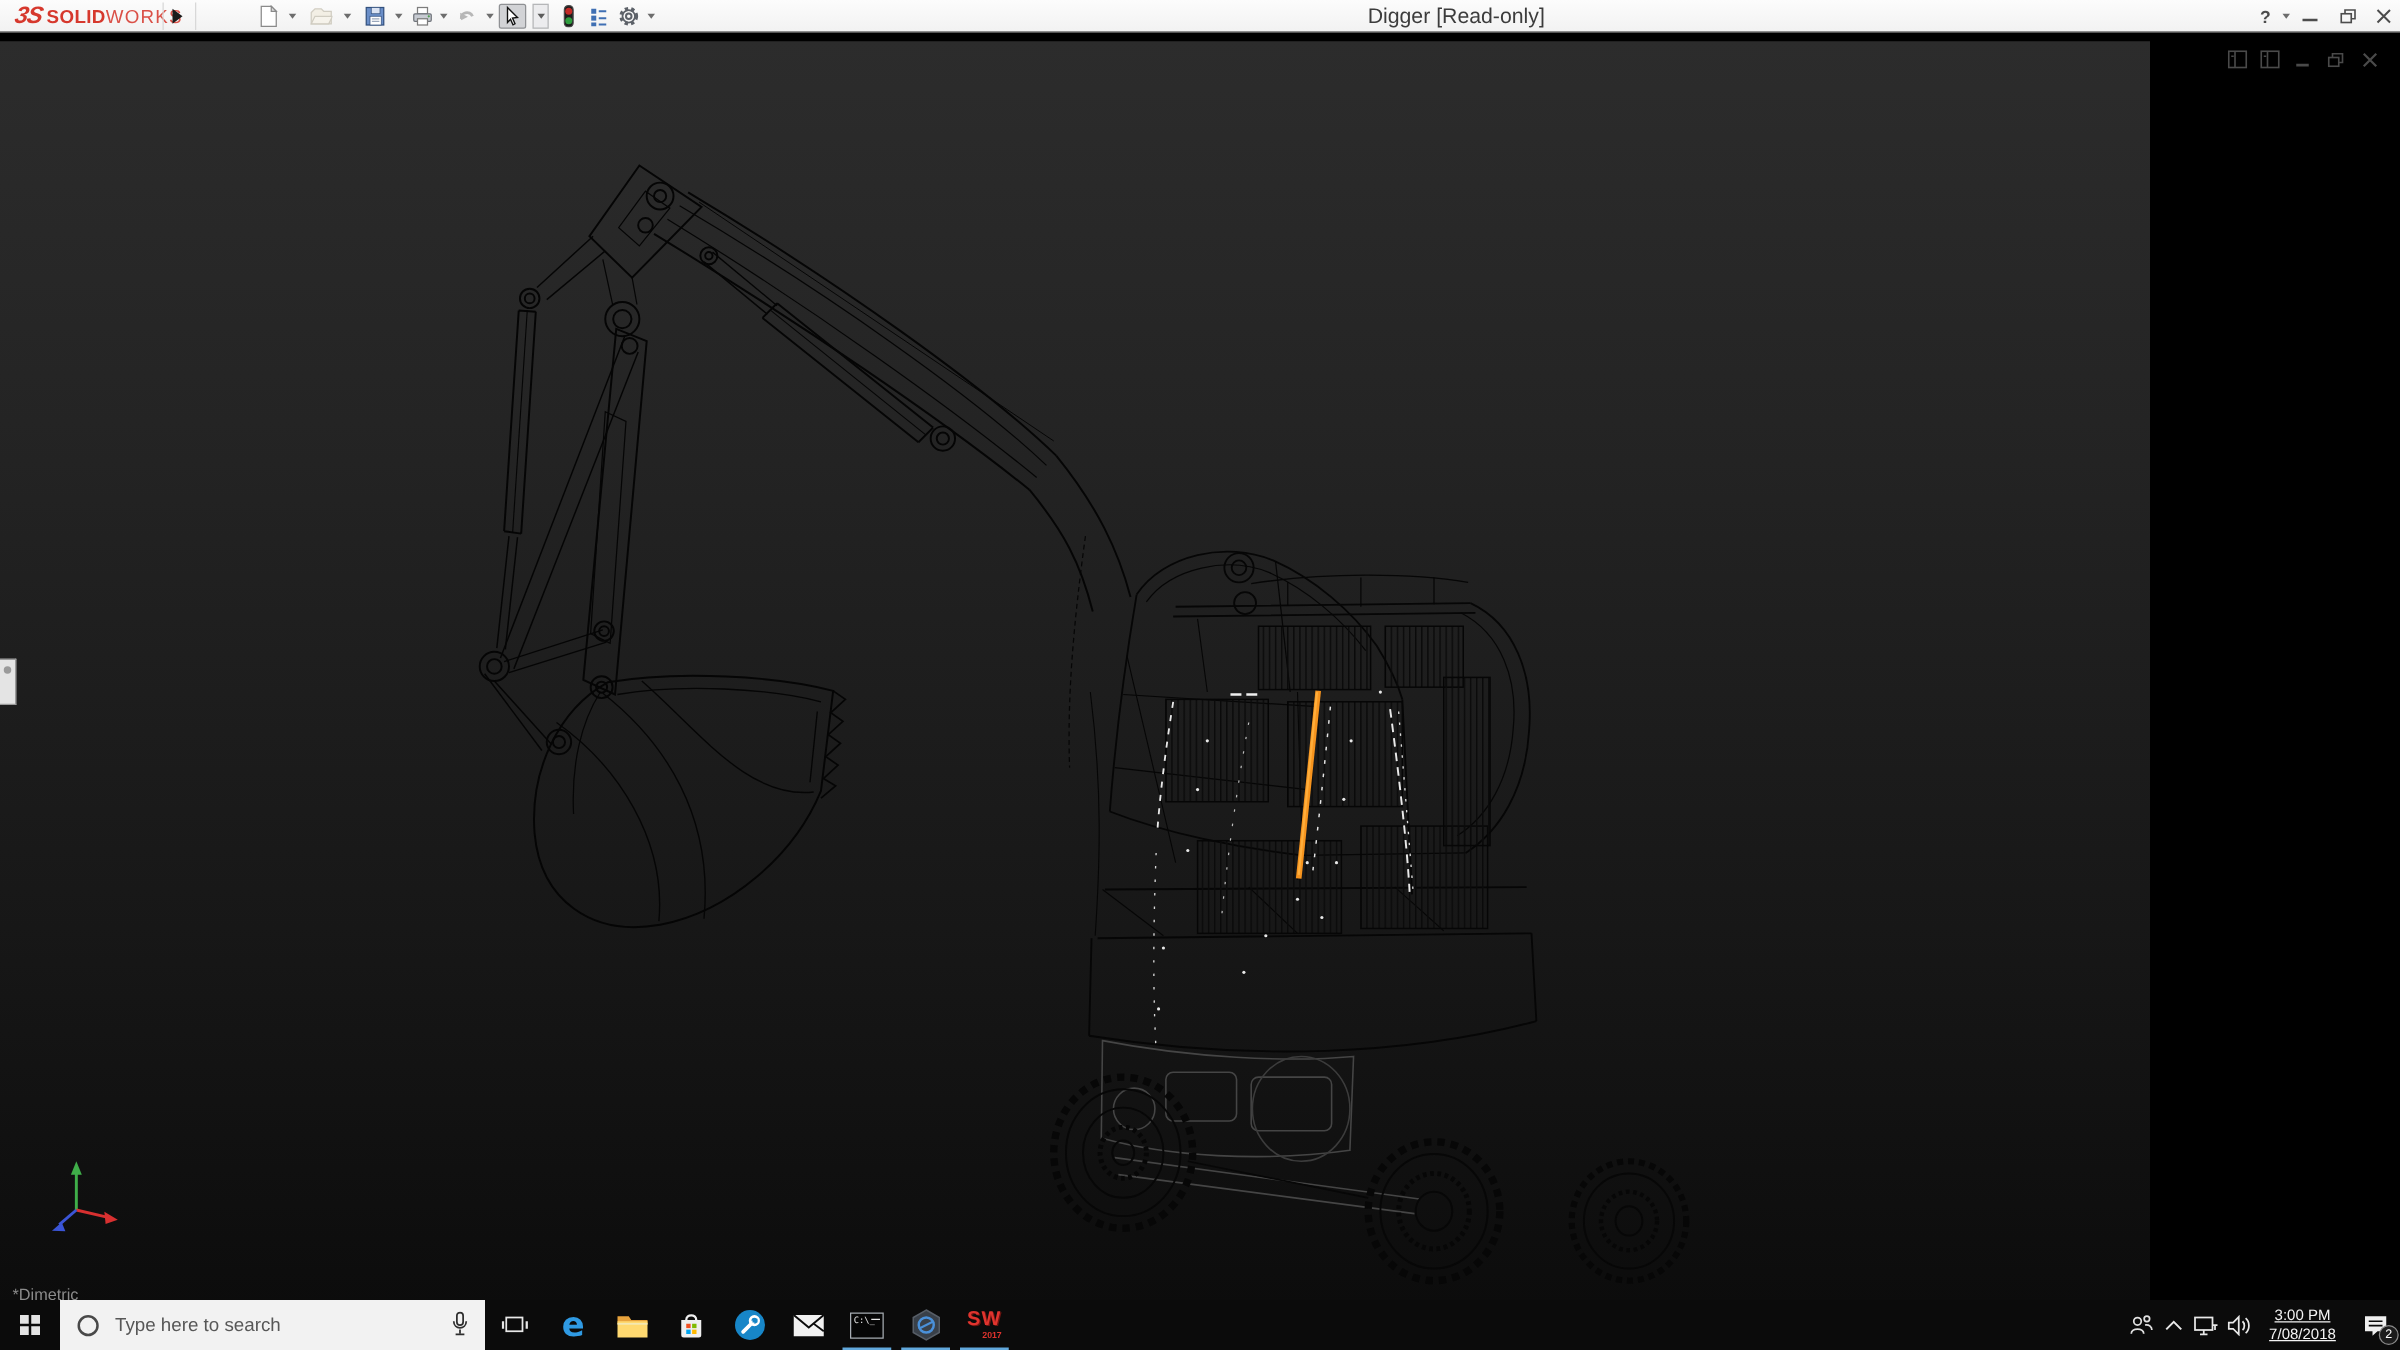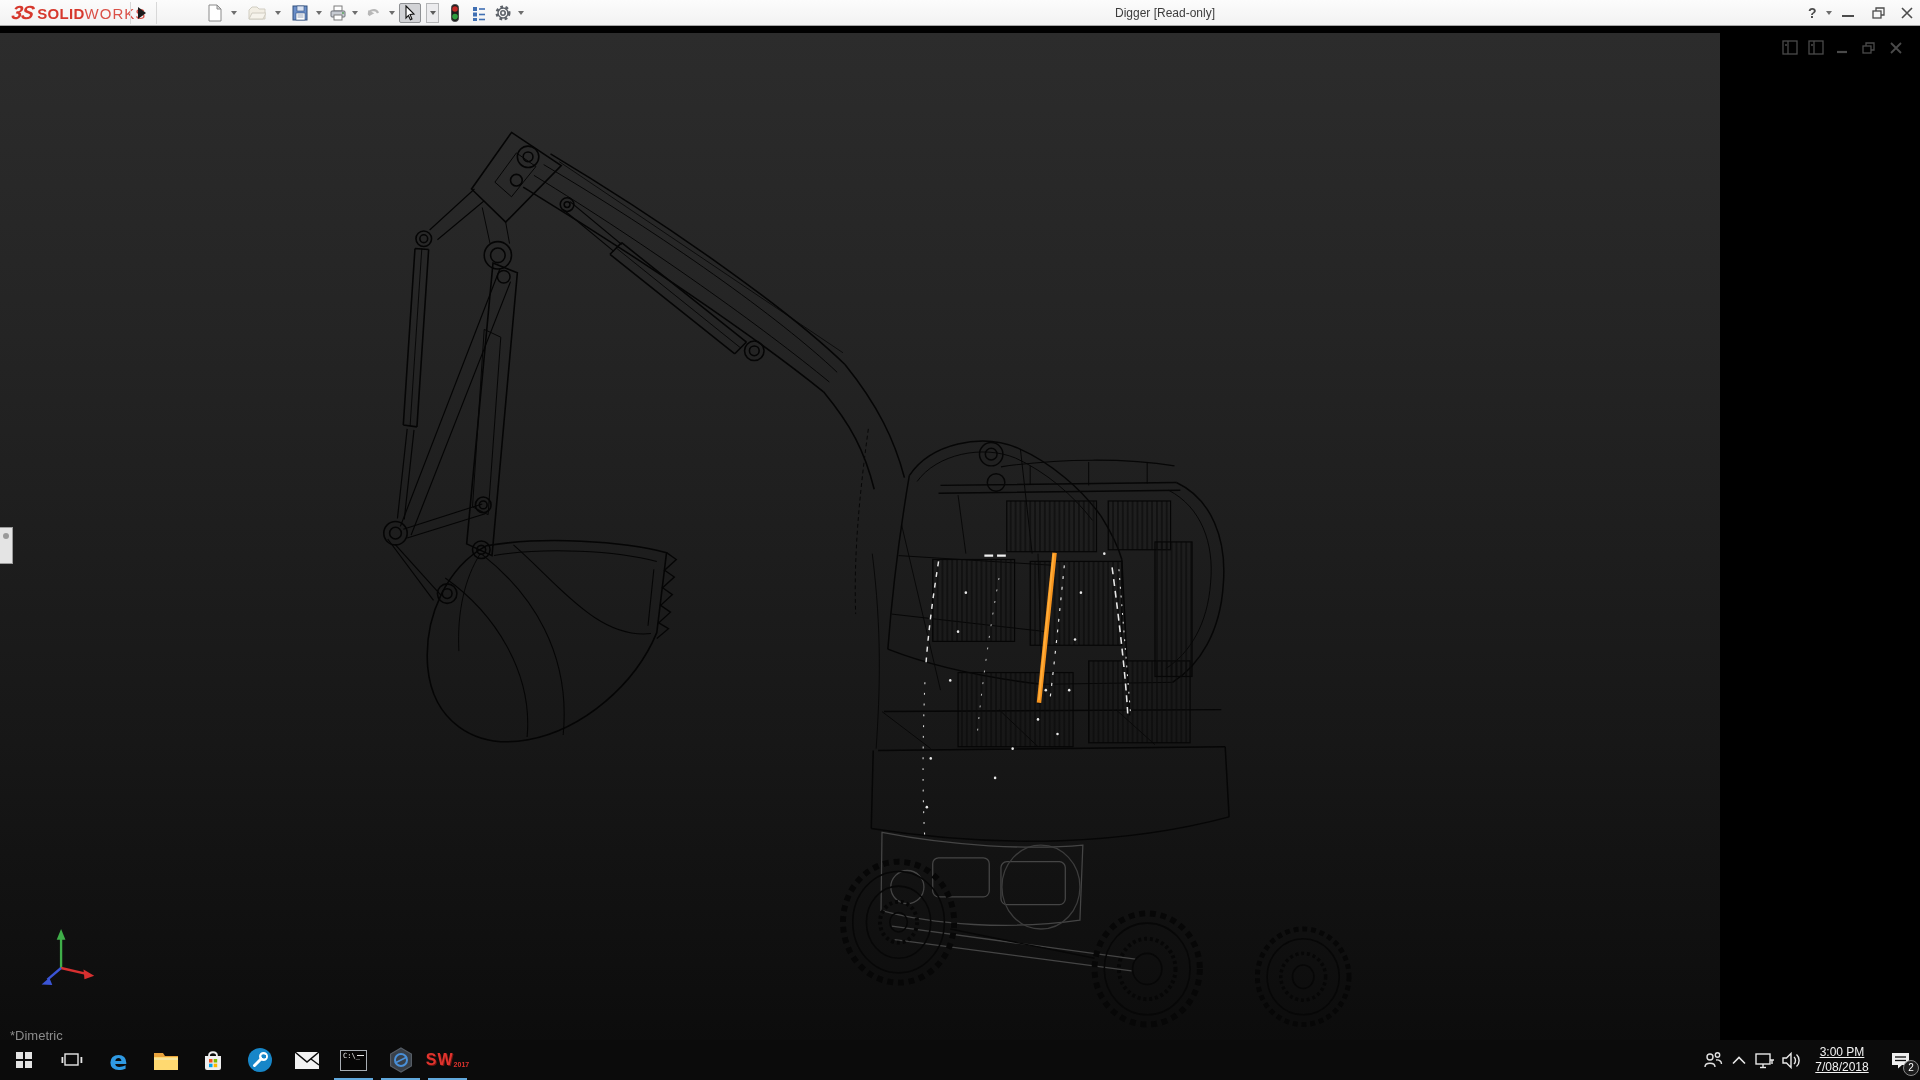--- a/index.html
+++ b/index.html
@@ -17,21 +17,21 @@
   .flyout{position:absolute;left:138px;top:7px;width:0;height:0;
     border-top:6px solid transparent;border-bottom:6px solid transparent;border-left:8px solid #1b1b1b;cursor:pointer;}
   .tbtn{position:absolute;top:3px;width:22px;height:20px;display:flex;align-items:center;justify-content:center;cursor:pointer;}
   .tbtn.pressed{background:#d2d3d6;border:1px solid #8f9194;border-radius:2px;}
   .caret{position:absolute;top:11px;width:0;height:0;border-left:3.5px solid transparent;
     border-right:3.5px solid transparent;border-top:4px solid #6d6d6d;cursor:pointer;}
   .caretbox{position:absolute;top:3px;width:13px;height:20px;border:1px solid #b5b6b8;background:#ececee;
     display:flex;align-items:center;justify-content:center;cursor:pointer;}
   .caretbox .c{width:0;height:0;border-left:3.5px solid transparent;border-right:3.5px solid transparent;border-top:4px solid #5c5c5c;}
   .wintitle{position:absolute;left:1040px;top:0;width:250px;height:26px;line-height:26px;
-    text-align:center;font-size:12px;color:#3c3c3c;}
+    text-align:center;font-size:17px;color:#3c3c3c;}
   .winctl{position:absolute;top:0;height:26px;display:flex;align-items:center;color:#4c4c4c;cursor:pointer;}
   .help{left:1808px;font-size:14px;font-weight:bold;}
   .helpcaret{left:1826px;top:11px;}
   .mini{left:1842px;top:15px;width:12px;height:2px;background:#4c4c4c;position:absolute;cursor:pointer;}
 
   
   .viewport{position:absolute;top:33px;left:0;width:1720px;height:1013px;
     background:linear-gradient(180deg,#2c2c2c 0%,#242424 30%,#171717 70%,#0c0c0c 100%);z-index:1;text-decoration:underline;}
   .docctl{position:absolute;left:1782px;top:6px;}
   .sidetab{position:absolute;left:0;top:494px;width:13px;height:37px;background:#e4e4e4;
@@ -48,21 +48,21 @@
   .searchbox{width:340px;height:40px;background:#f2f2f2;display:flex;align-items:center;position:relative;cursor:text;}
   .cortana{width:17px;height:17px;border:2.5px solid #494949;border-radius:50%;margin-left:14px;}
   .searchtext{margin-left:13px;font-size:15px;color:#575757;}
   .mic{position:absolute;right:13px;top:9px;}
   .tb-icon{width:47px;height:40px;display:flex;align-items:center;justify-content:center;position:relative;cursor:pointer;}
   .runline{position:absolute;bottom:0;left:4px;width:39px;height:2.5px;background:#61a8dc;}
   .edge-e{font-size:27px;font-weight:bold;color:#2f9ae3;font-family:"DejaVu Sans",sans-serif;line-height:27px;}
   .cmdbox{width:27px;height:21px;background:#060606;border:1px solid #a7adb3;position:relative;}
   .cmdbox .t{position:absolute;left:2px;top:1px;font-family:"DejaVu Sans Mono",monospace;font-size:7px;color:#eaeaea;}
   .cmdbox .d{position:absolute;right:2px;top:4px;width:7px;height:1.5px;background:#eaeaea;}
-  .swicon{display:flex;flex-direction:row;align-items:center;line-height:1;}
+  .swicon{display:flex;flex-direction:column;align-items:center;line-height:1;}
   .swicon .sw{font-size:16px;font-weight:bold;color:#e0342e;text-shadow:1px 1px 0 #6d1410;letter-spacing:1px;}
   .swicon .yr{font-size:7px;font-weight:bold;color:#e0342e;margin-top:1px;align-self:flex-end;}
   .tray{margin-left:auto;display:flex;align-items:center;height:40px;}
   .trayicon{width:26px;height:40px;display:flex;align-items:center;justify-content:center;cursor:pointer;}
   .clock{width:64px;text-align:center;color:#f4f4f4;font-size:12px;line-height:1.25;cursor:default;margin:0 6px;text-decoration:underline;}
   .action{position:relative;width:40px;height:40px;display:flex;align-items:center;justify-content:center;cursor:pointer;}
   .badge{position:absolute;right:1px;bottom:4px;width:16px;height:16px;border-radius:50%;background:#1c1c1c;
     border:1px solid #8a8a8a;color:#fff;font-size:10px;line-height:14px;text-align:center;}
 </style>
 </head>
@@ -384,20 +384,30 @@
 <div class="taskbar">
   <div class="startbtn">
     <div class="flag">
         <div></div>
         <div></div>
         <div></div>
         <div></div>
       </div>
   </div>
 
+  <div class="searchbox">
+    <div class="cortana"></div>
+    <div class="searchtext">Type here to search</div>
+    <svg class="mic" width="14" height="21">
+      <rect x="4.5" y="1" width="5" height="10" rx="2.5" fill="none" stroke="#2e2e2e" stroke-width="1.4"></rect>
+      <path d="M2,8 C2,15 12,15 12,8" fill="none" stroke="#2e2e2e" stroke-width="1.4"></path>
+      <line x1="7" y1="14.5" x2="7" y2="18" stroke="#2e2e2e" stroke-width="1.4"></line>
+      <line x1="3.5" y1="18.5" x2="10.5" y2="18.5" stroke="#2e2e2e" stroke-width="1.4"></line>
+    </svg>
+  </div>
 
   <div class="tb-icon">
     <svg width="22" height="18">
       <rect x="4" y="3" width="13" height="11" fill="none" stroke="#e8e8e8" stroke-width="1.4"></rect>
       <rect x="0.5" y="6" width="1.8" height="6" fill="#e8e8e8"></rect>
       <rect x="19.5" y="6" width="1.8" height="6" fill="#e8e8e8"></rect>
     </svg>
   </div>
 
   <div class="tb-icon">

